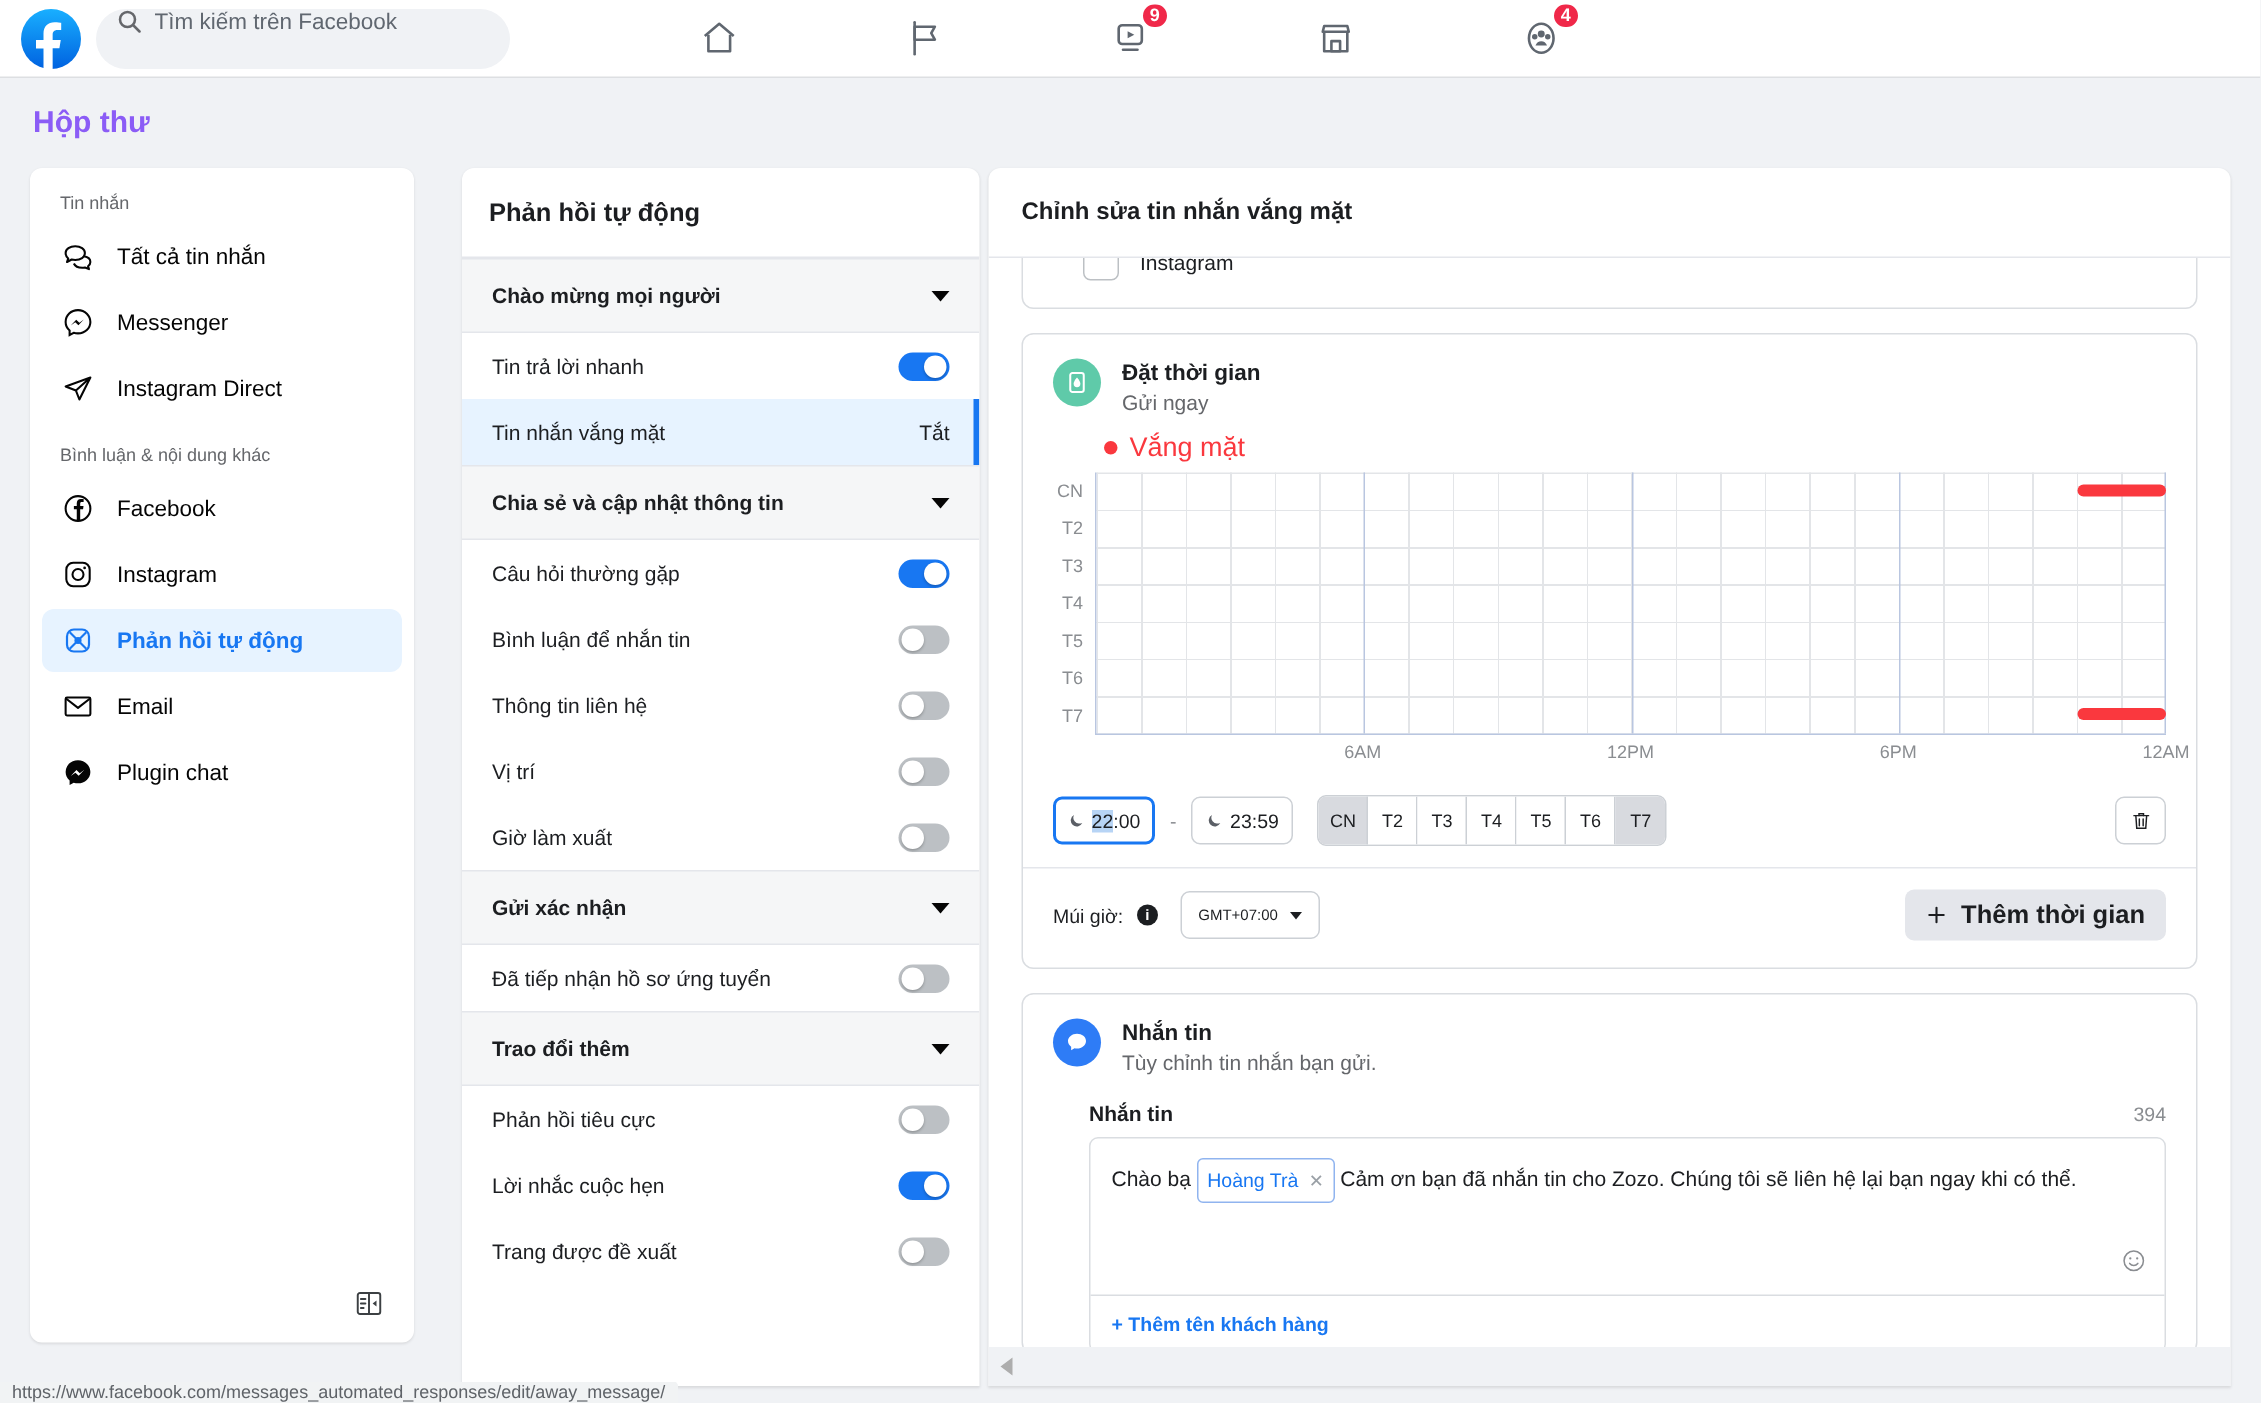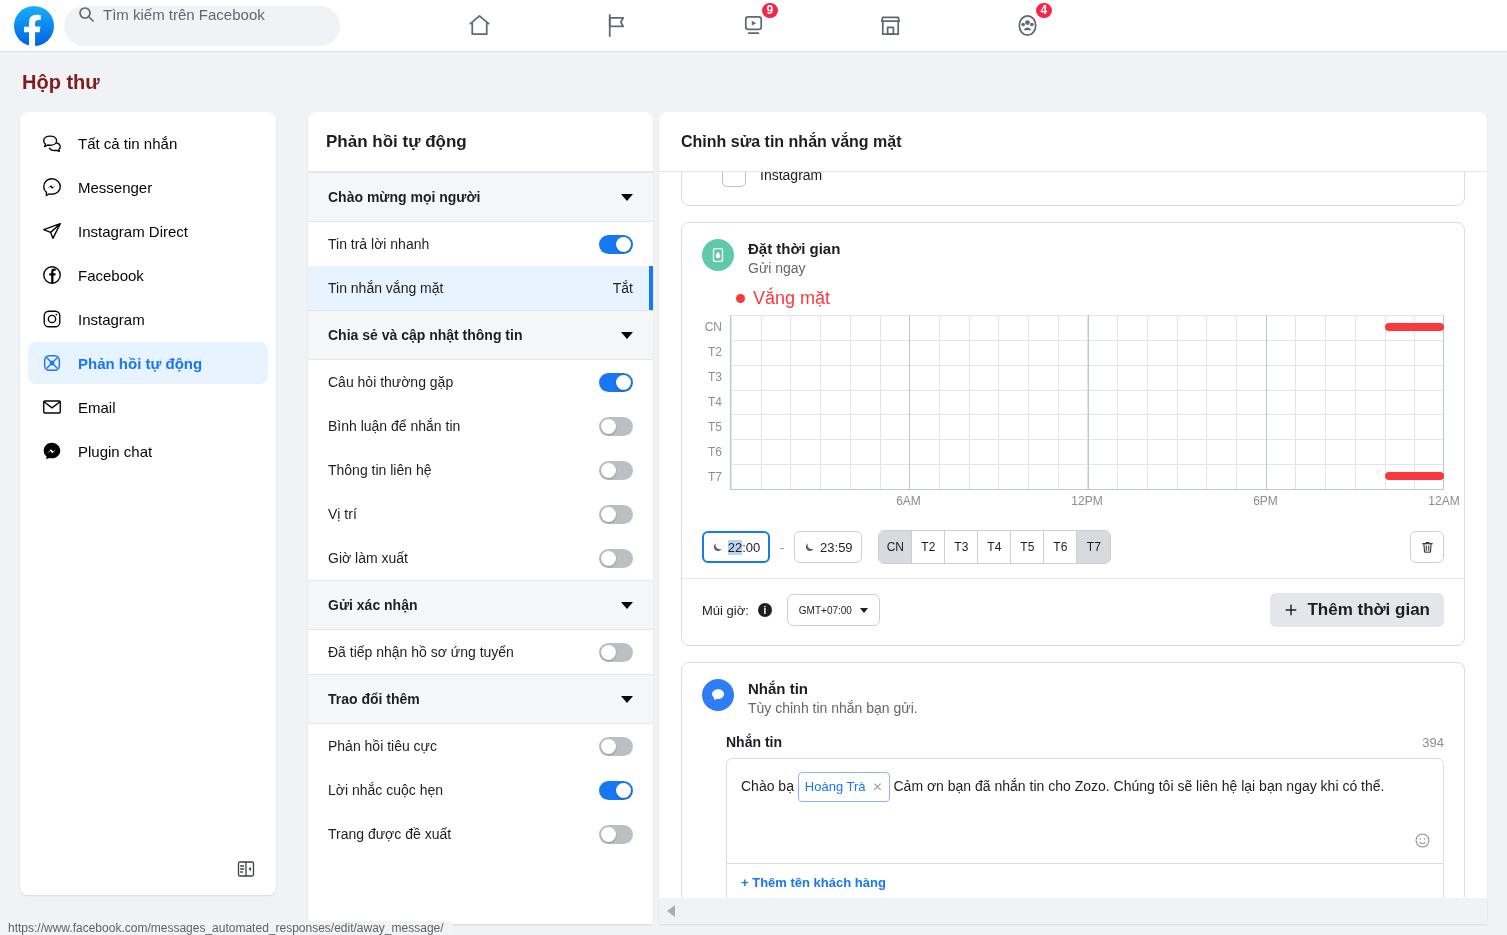--- a/index.html
+++ b/index.html
@@ -48,21 +48,21 @@
     position: absolute; top: -1px; left: 50%; margin-left: 6px;
     min-width: 19px; height: 19px; border-radius: 10px;
     background: #f02849; color: #fff;
     font-size: 12px; font-weight: bold;
     display: flex; align-items: center; justify-content: center;
     padding: 0 5px; border: 2px solid #fff;
   }
 
   
   .page-head { height: 60px; display: flex; align-items: center; padding-left: 22px; background:#f0f2f5; }
-  .page-head h1 { font-size: 20px; font-weight: bold; color: #7f1d1d; }
+  .page-head h1 { font-size: 20px; font-weight: bold; color: #8b5cf6; }
 
   
   .layout {
     display: flex; align-items: flex-start;
     padding: 0 20px; gap: 0;
     height: 812px;
   }
 
   
   .sidebar {
@@ -349,20 +349,21 @@
   </div>
 </div>
 
 <div class="page-head">
   <h1>Hộp thư</h1>
 </div>
 
 <div class="layout">
 
   <div class="sidebar">
+    <div class="side-group-label">Tin nhắn</div>
 
     <div class="side-item">
       <span class="ico">
         <svg width="22" height="22" viewBox="0 0 24 24" fill="none" stroke="#050505" stroke-width="1.5" stroke-linejoin="round">
           <path d="M3 9.5c0-3 3.1-5 7-5s7 2 7 5-3.1 5-7 5c-.9 0-1.8-.1-2.6-.3L4 16l.9-2.6C3.7 12.4 3 11 3 9.5z"></path>
           <path d="M16.5 11.8c2.6.5 4.5 2.2 4.5 4.2 0 1.2-.6 2.3-1.7 3.1l.7 2.1-2.9-1.2c-.6.1-1.3.2-2 .2-2.9 0-5.3-1.3-6.1-3.1"></path>
         </svg>
       </span>
       <span>Tất cả tin nhắn</span>
     </div>
@@ -379,20 +380,21 @@
 
     <div class="side-item">
       <span class="ico">
         <svg width="22" height="22" viewBox="0 0 24 24" fill="none" stroke="#050505" stroke-width="1.5" stroke-linejoin="round">
           <path d="M21 4L3 10.5l7.5 3L21 4zM10.5 13.5L13 20l8-16"></path>
         </svg>
       </span>
       <span>Instagram Direct</span>
     </div>
 
+    <div class="side-group-label" style="padding-top:14px">Bình luận &amp; nội dung khác</div>
 
     <div class="side-item">
       <span class="ico">
         <svg width="22" height="22" viewBox="0 0 24 24" fill="none" stroke="#050505" stroke-width="1.5">
           <circle cx="12" cy="12" r="9"></circle>
           <path d="M13.6 21V12.6h2.1l.3-2.5h-2.4V8.5c0-.7.2-1.2 1.2-1.2h1.3V5.1c-.2 0-1-.1-1.9-.1-1.9 0-3.1 1.1-3.1 3.2v1.9H9v2.5h2.1V21" fill="#050505" stroke="none"></path>
         </svg>
       </span>
       <span>Facebook</span>
     </div>

